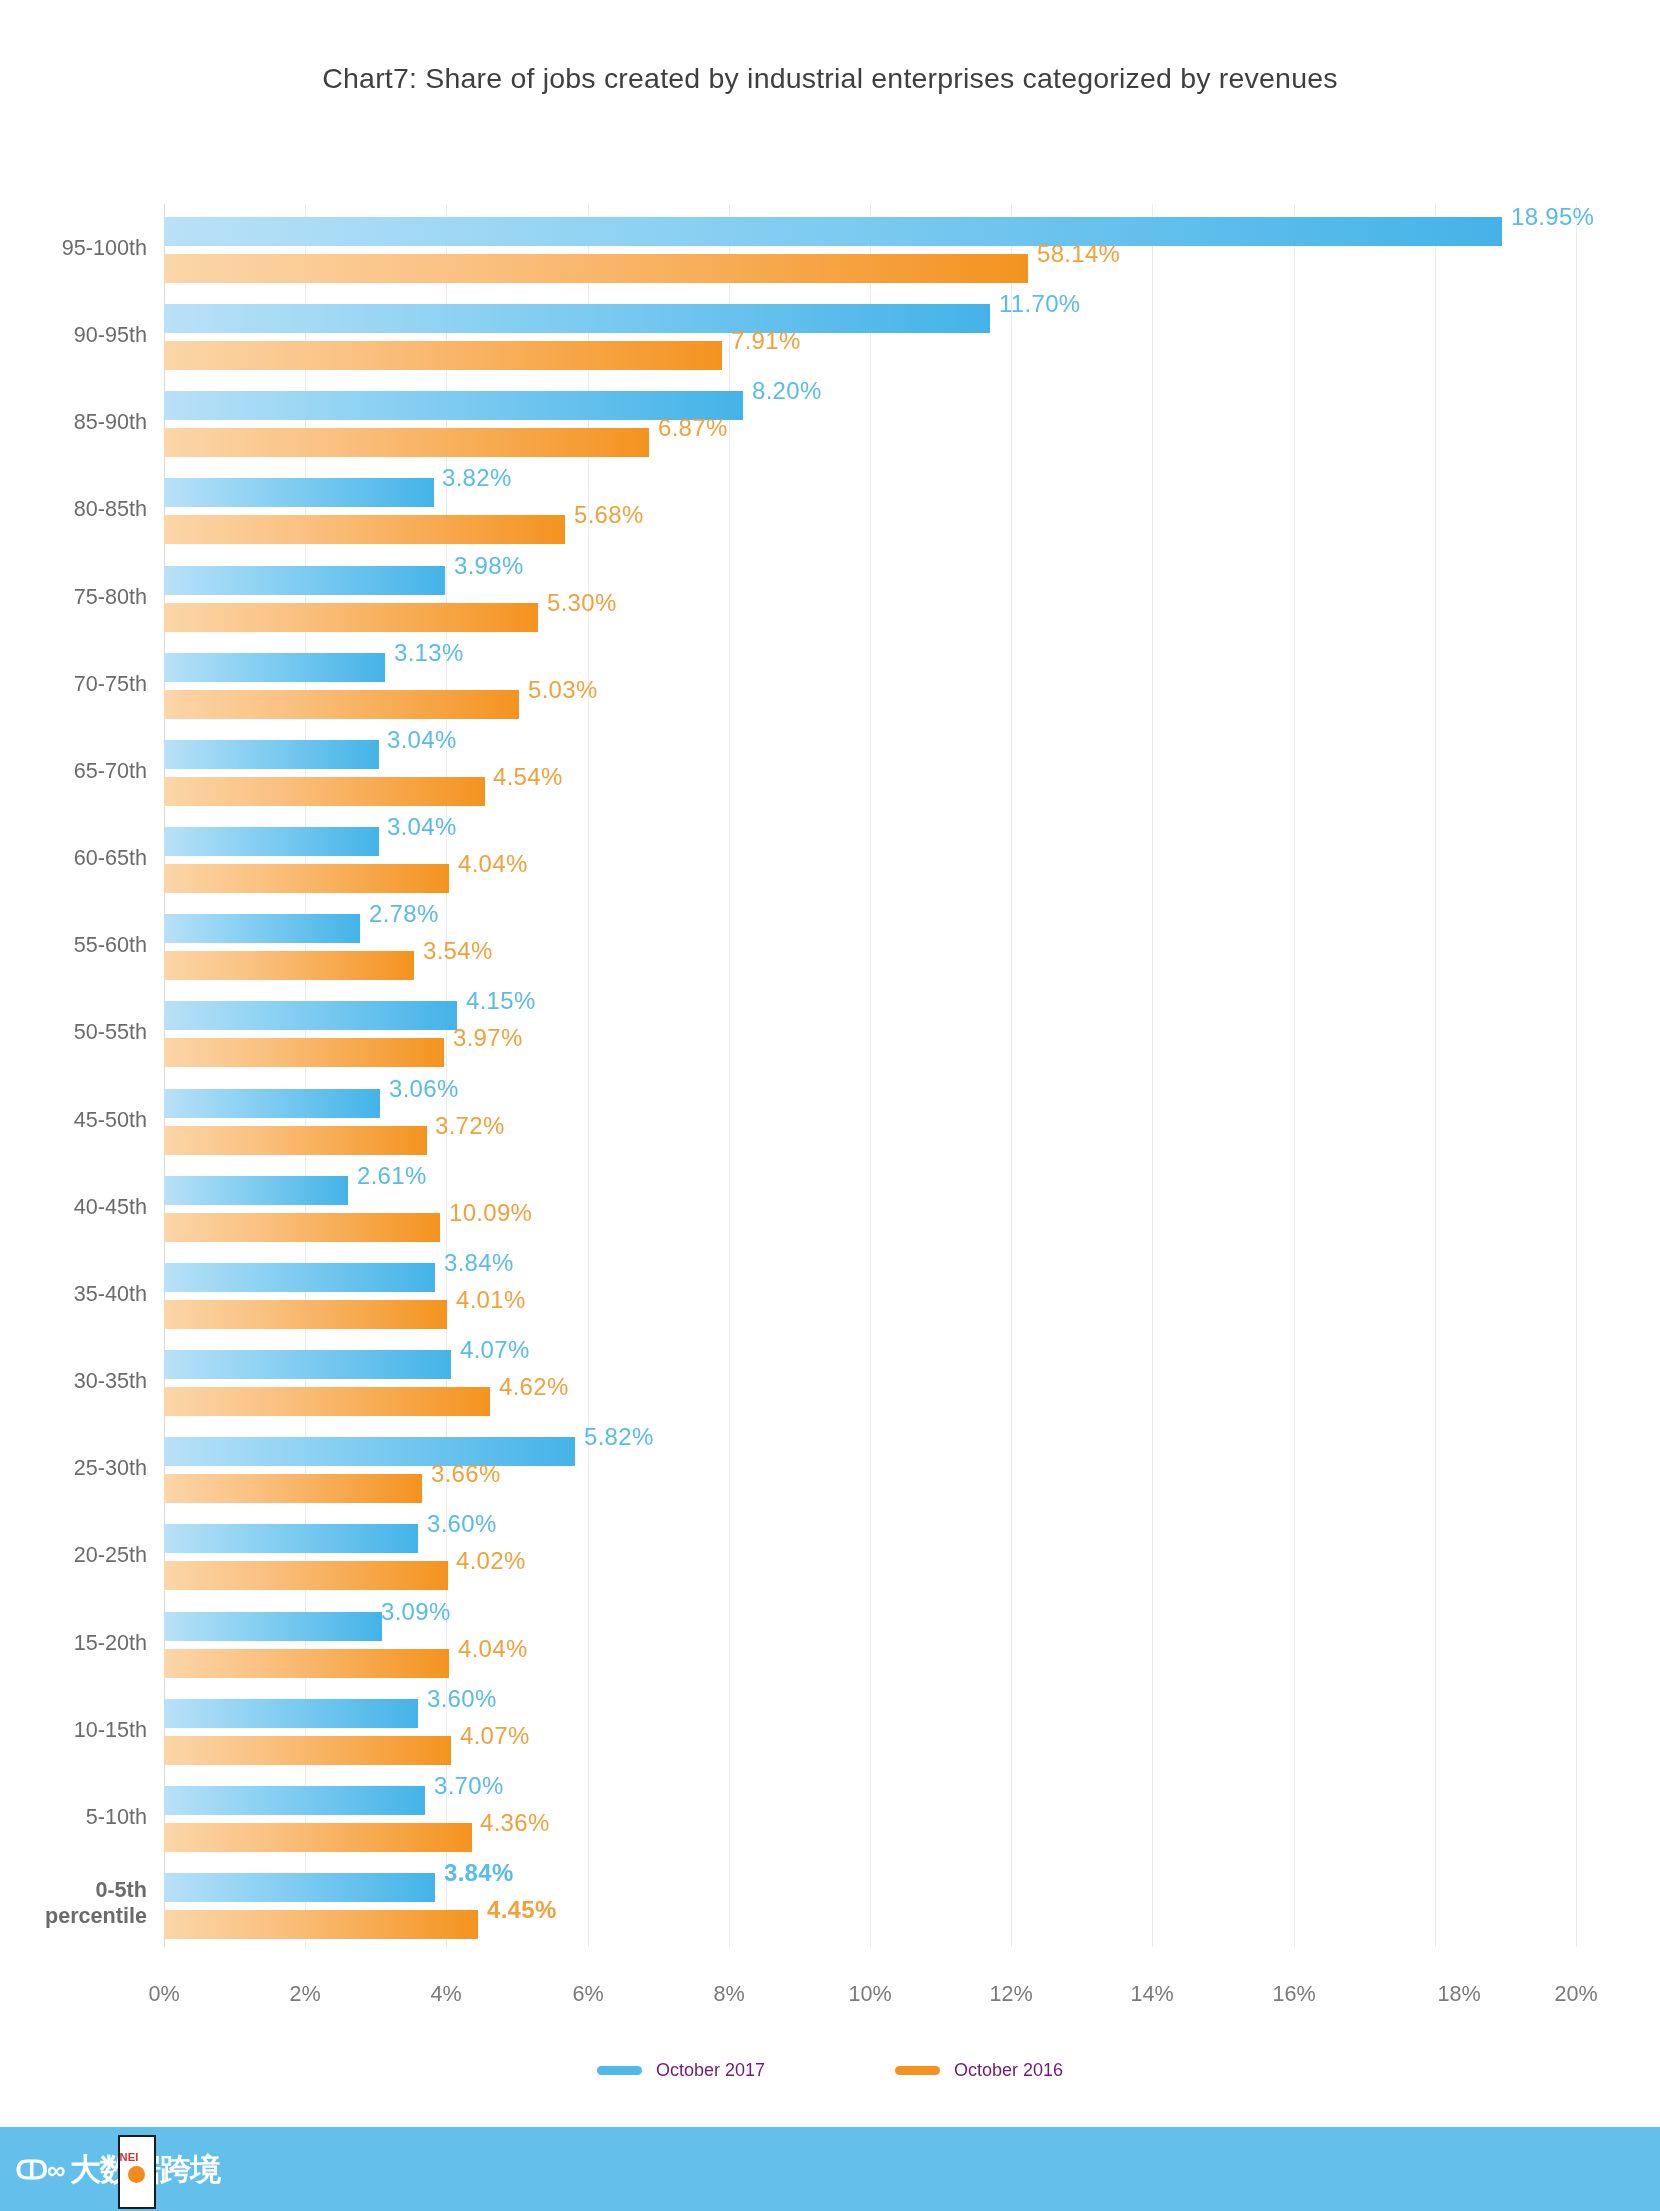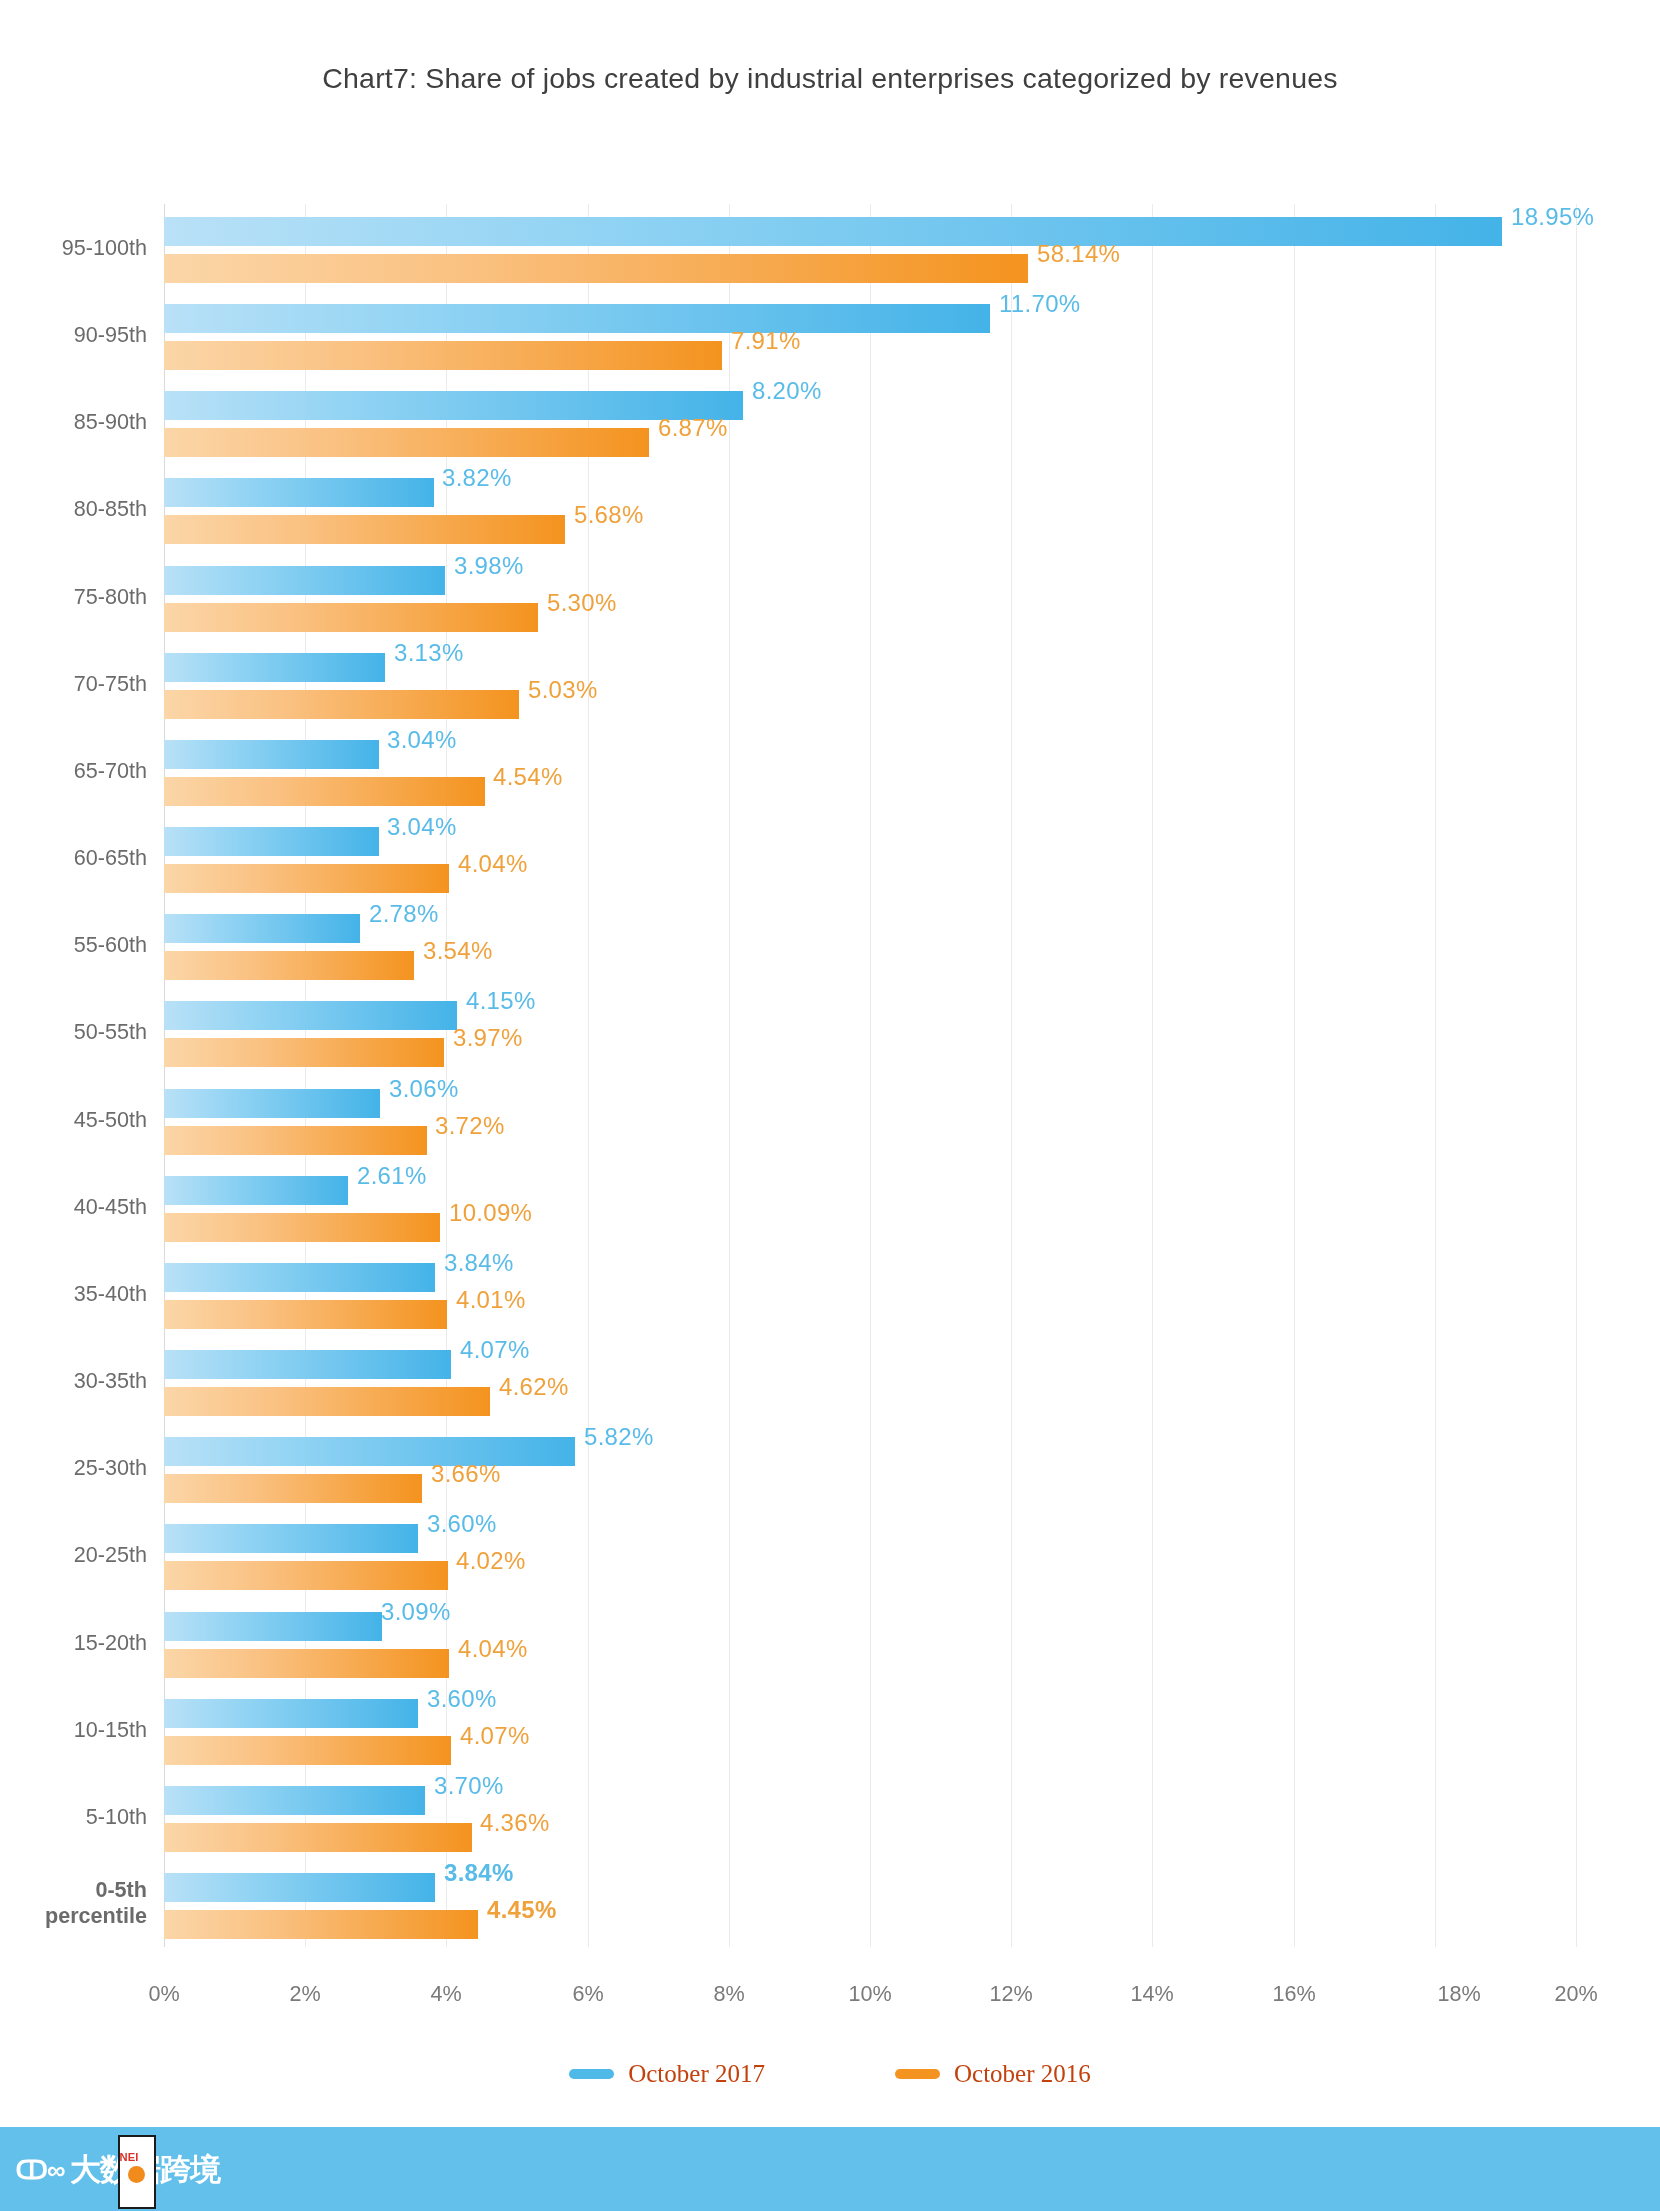--- a/index.html
+++ b/index.html
@@ -138,23 +138,22 @@
     gap: 14px;
   }
   .legend-swatch {
     width: 45px;
     height: 9.5px;
     border-radius: 5.2px;
   }
   .legend-swatch.blue   { background: #4fb9e8; }
   .legend-swatch.orange { background: #f4931f; }
   .legend-label {
-    font-size: 25px;
-    color: #c2410c;
-    font-family: Liberation Serif, serif;
+    font-size: 18px;
+    color: #701a75;
   }
 
   
   .footer {
     position: absolute;
     left: 0;
     bottom: 0;
     width: 1660px;
     height: 85px;
     background: #62c0ea;

